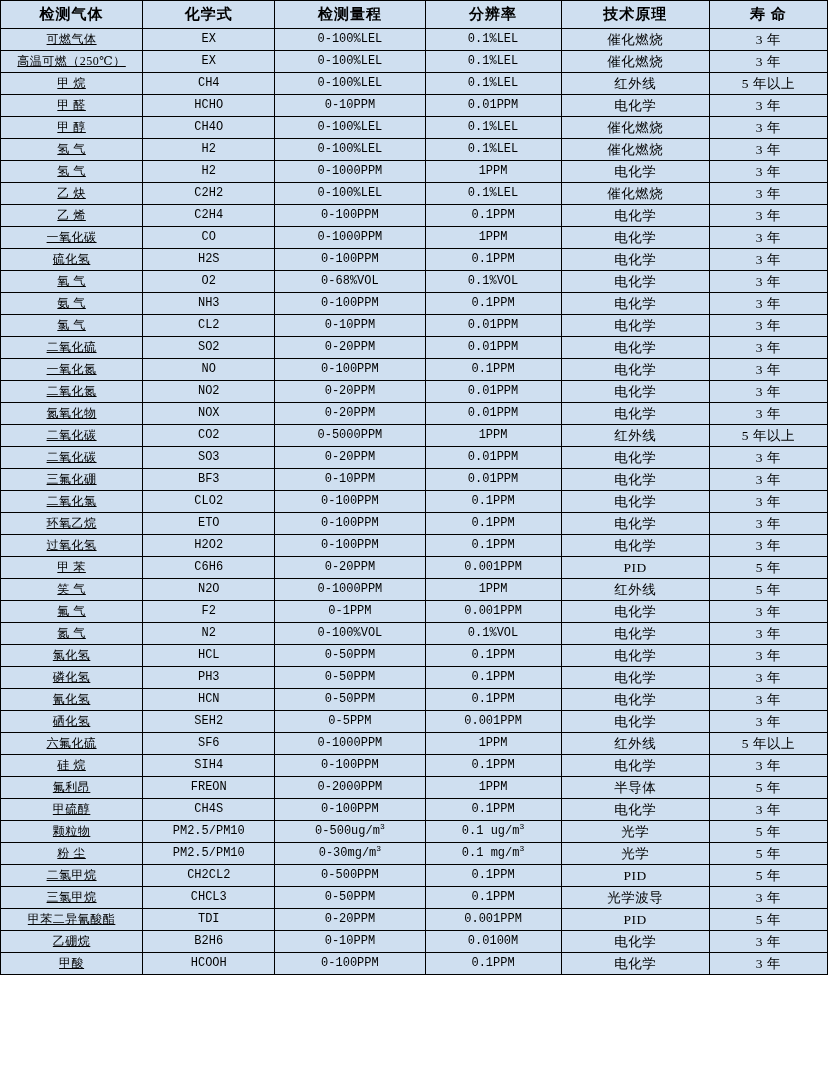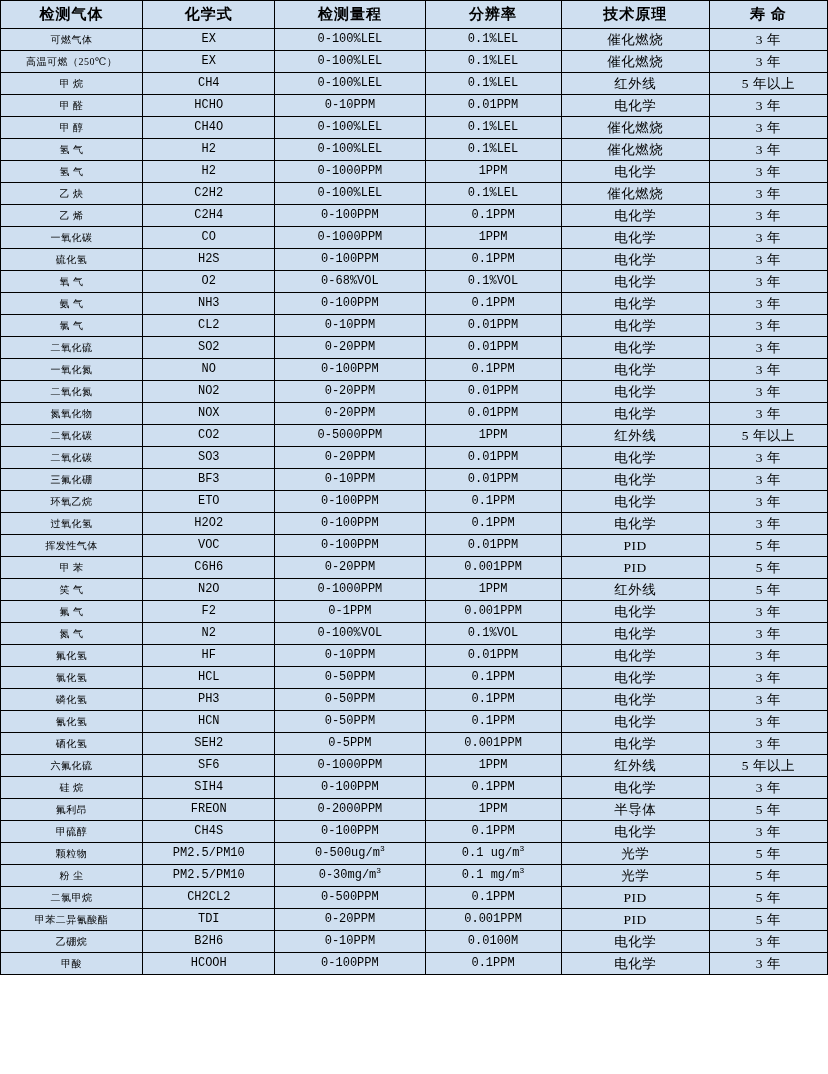--- a/index.html
+++ b/index.html
@@ -42,22 +42,23 @@
     font-size: 13px;
   }
   .col-gas { width: 142px; }
   .col-formula { width: 132px; }
   .col-range { width: 150px; }
   .col-res { width: 136px; }
   .col-tech { width: 148px; }
   .col-life { width: 118px; }
 
   #gas-table tbody td.cell-gas {
-    font-size: 10px;
+    font-size: 12px;
     letter-spacing: 0.5px;
+    text-decoration: underline;
   }
   #gas-table tbody td.cell-formula,
   #gas-table tbody td.cell-range,
   #gas-table tbody td.cell-res {
     font-family: "Liberation Mono", "DejaVu Sans Mono", monospace;
     font-size: 12px;
   }
   #gas-table tbody td.cell-tech,
   #gas-table tbody td.cell-life {
     font-size: 13.5px;
@@ -254,42 +255,42 @@
       </tr>
       <tr>
         <td class="cell-gas">三氟化硼</td>
         <td class="cell-formula">BF3</td>
         <td class="cell-range">0-10PPM</td>
         <td class="cell-res">0.01PPM</td>
         <td class="cell-tech">电化学</td>
         <td class="cell-life">3 年</td>
       </tr>
       <tr>
+        <td class="cell-gas">二氧化氯</td>
+        <td class="cell-formula">CLO2</td>
+        <td class="cell-range">0-100PPM</td>
+        <td class="cell-res">0.1PPM</td>
+        <td class="cell-tech">电化学</td>
+        <td class="cell-life">3 年</td>
+      </tr>
+      <tr>
         <td class="cell-gas">环氧乙烷</td>
         <td class="cell-formula">ETO</td>
         <td class="cell-range">0-100PPM</td>
         <td class="cell-res">0.1PPM</td>
         <td class="cell-tech">电化学</td>
         <td class="cell-life">3 年</td>
       </tr>
       <tr>
         <td class="cell-gas">过氧化氢</td>
         <td class="cell-formula">H2O2</td>
         <td class="cell-range">0-100PPM</td>
         <td class="cell-res">0.1PPM</td>
         <td class="cell-tech">电化学</td>
         <td class="cell-life">3 年</td>
-      </tr>
-      <tr>
-        <td class="cell-gas">挥发性气体</td>
-        <td class="cell-formula">VOC</td>
-        <td class="cell-range">0-100PPM</td>
-        <td class="cell-res">0.01PPM</td>
-        <td class="cell-tech">PID</td>
-        <td class="cell-life">5 年</td>
       </tr>
       <tr>
         <td class="cell-gas">甲 苯</td>
         <td class="cell-formula">C6H6</td>
         <td class="cell-range">0-20PPM</td>
         <td class="cell-res">0.001PPM</td>
         <td class="cell-tech">PID</td>
         <td class="cell-life">5 年</td>
       </tr>
       <tr>
@@ -306,28 +307,20 @@
         <td class="cell-range">0-1PPM</td>
         <td class="cell-res">0.001PPM</td>
         <td class="cell-tech">电化学</td>
         <td class="cell-life">3 年</td>
       </tr>
       <tr>
         <td class="cell-gas">氮 气</td>
         <td class="cell-formula">N2</td>
         <td class="cell-range">0-100%VOL</td>
         <td class="cell-res">0.1%VOL</td>
-        <td class="cell-tech">电化学</td>
-        <td class="cell-life">3 年</td>
-      </tr>
-      <tr>
-        <td class="cell-gas">氟化氢</td>
-        <td class="cell-formula">HF</td>
-        <td class="cell-range">0-10PPM</td>
-        <td class="cell-res">0.01PPM</td>
         <td class="cell-tech">电化学</td>
         <td class="cell-life">3 年</td>
       </tr>
       <tr>
         <td class="cell-gas">氯化氢</td>
         <td class="cell-formula">HCL</td>
         <td class="cell-range">0-50PPM</td>
         <td class="cell-res">0.1PPM</td>
         <td class="cell-tech">电化学</td>
         <td class="cell-life">3 年</td>
@@ -406,20 +399,28 @@
       </tr>
       <tr>
         <td class="cell-gas">二氯甲烷</td>
         <td class="cell-formula">CH2CL2</td>
         <td class="cell-range">0-500PPM</td>
         <td class="cell-res">0.1PPM</td>
         <td class="cell-tech">PID</td>
         <td class="cell-life">5 年</td>
       </tr>
       <tr>
+        <td class="cell-gas">三氯甲烷</td>
+        <td class="cell-formula">CHCL3</td>
+        <td class="cell-range">0-50PPM</td>
+        <td class="cell-res">0.1PPM</td>
+        <td class="cell-tech">光学波导</td>
+        <td class="cell-life">3 年</td>
+      </tr>
+      <tr>
         <td class="cell-gas">甲苯二异氰酸酯</td>
         <td class="cell-formula">TDI</td>
         <td class="cell-range">0-20PPM</td>
         <td class="cell-res">0.001PPM</td>
         <td class="cell-tech">PID</td>
         <td class="cell-life">5 年</td>
       </tr>
       <tr>
         <td class="cell-gas">乙硼烷</td>
         <td class="cell-formula">B2H6</td>

